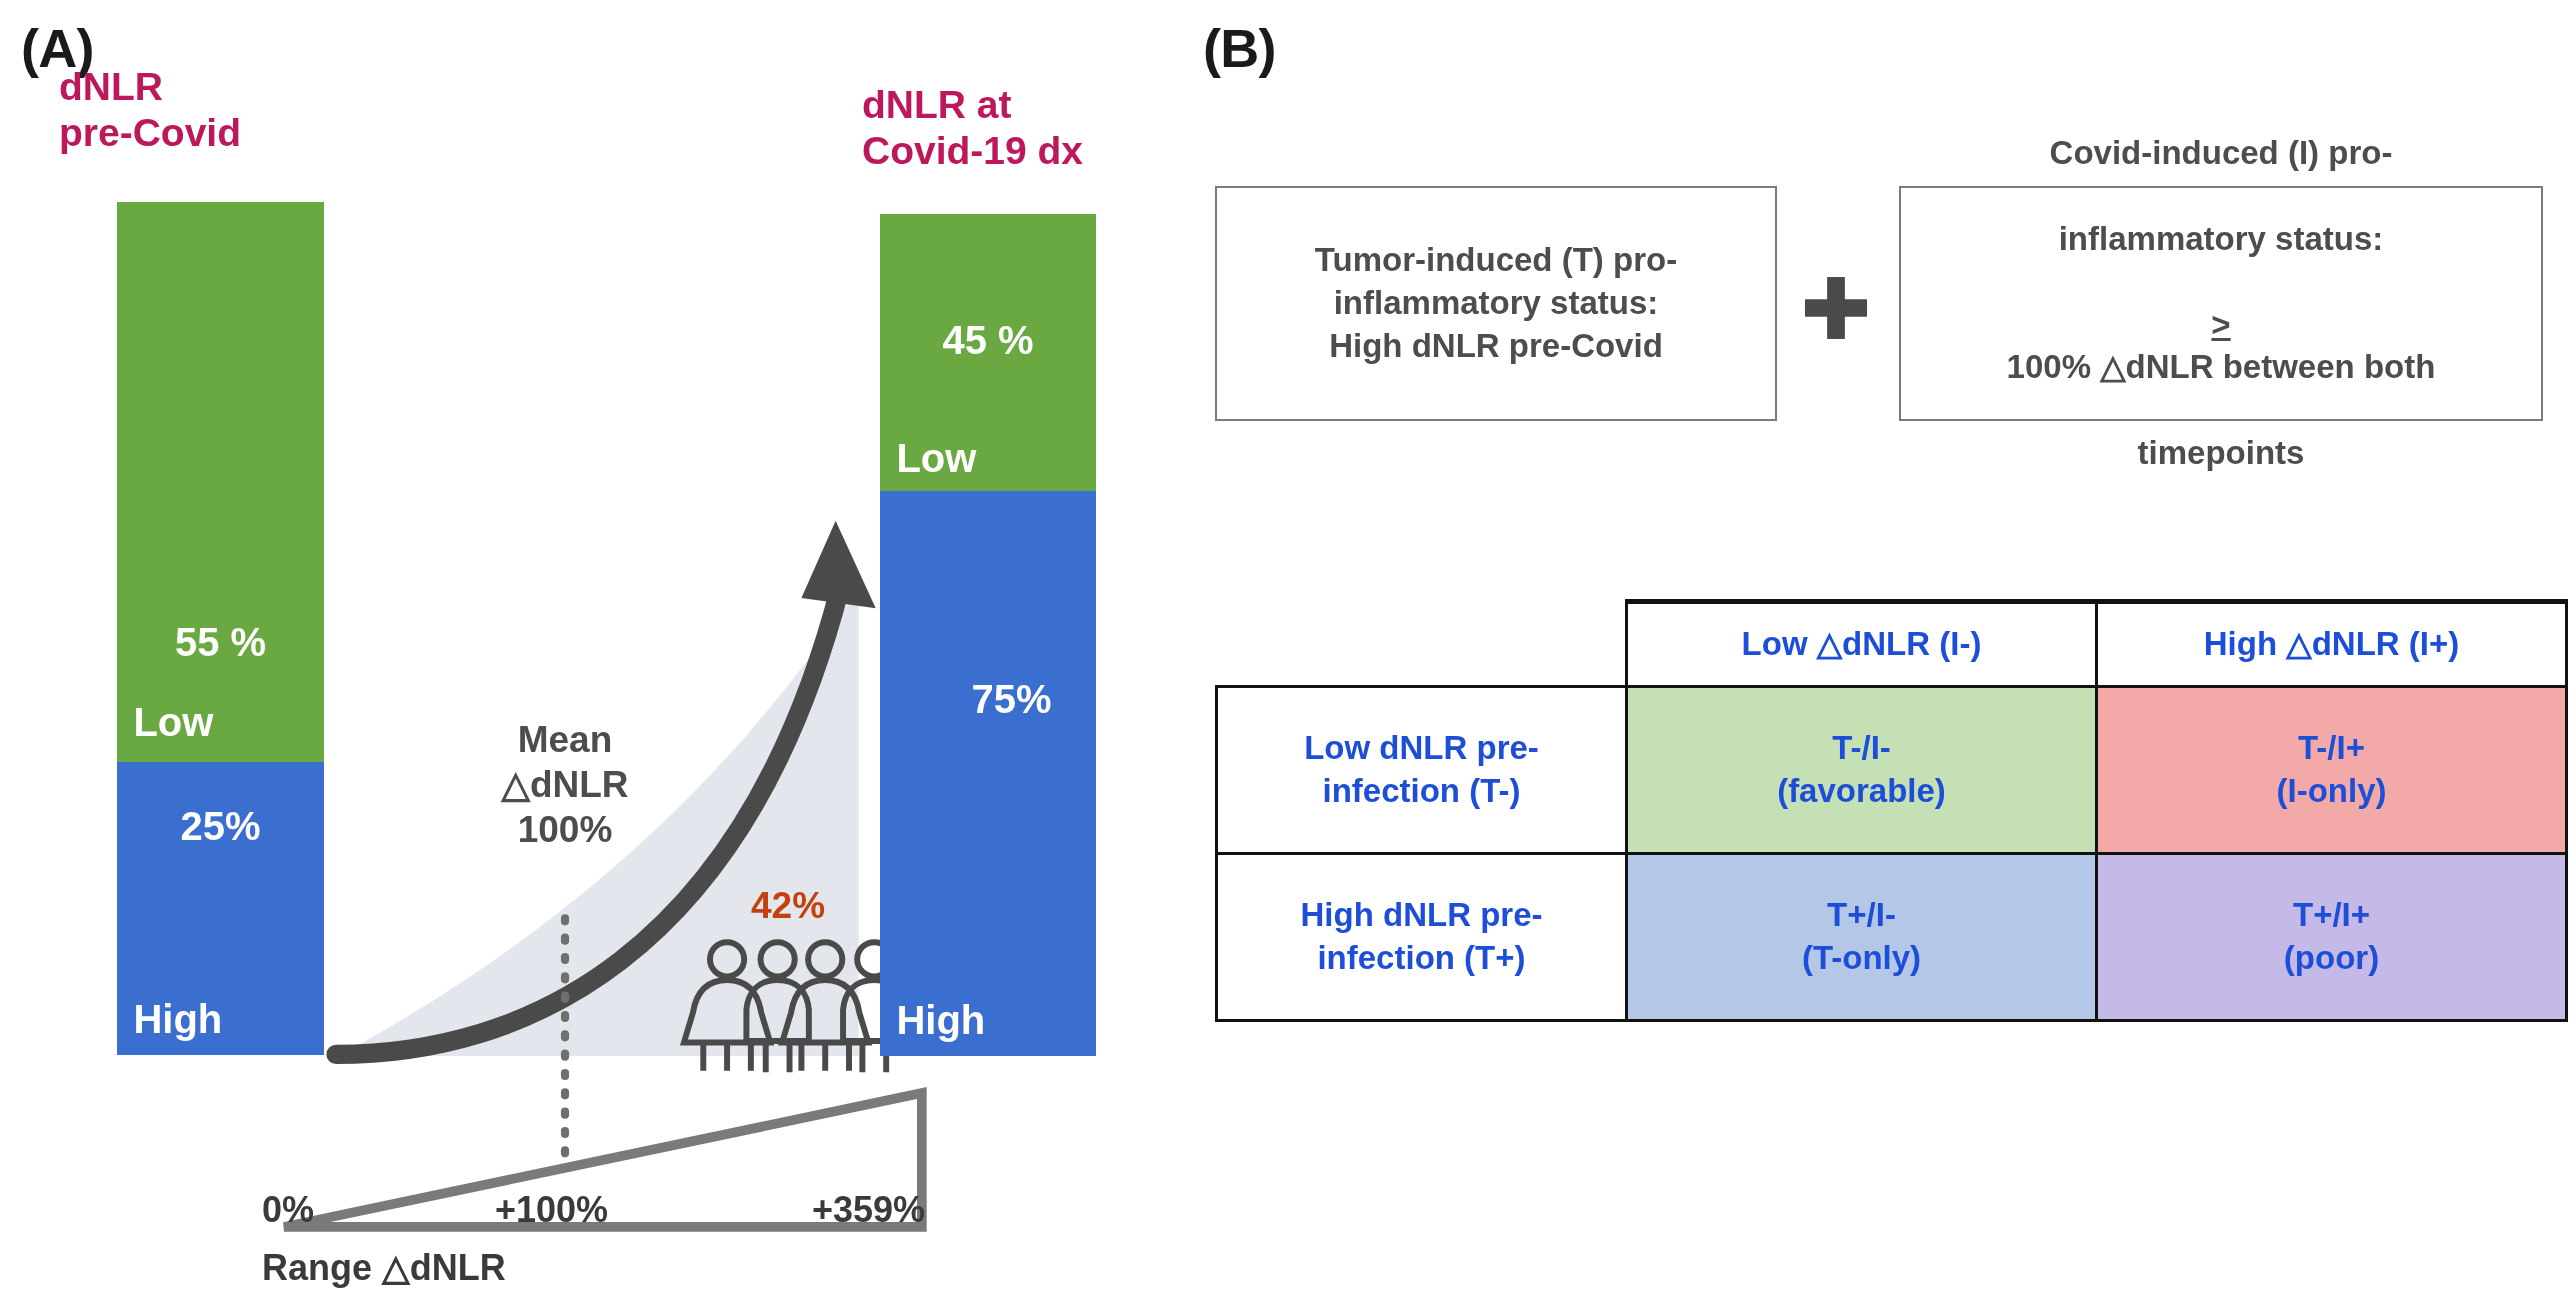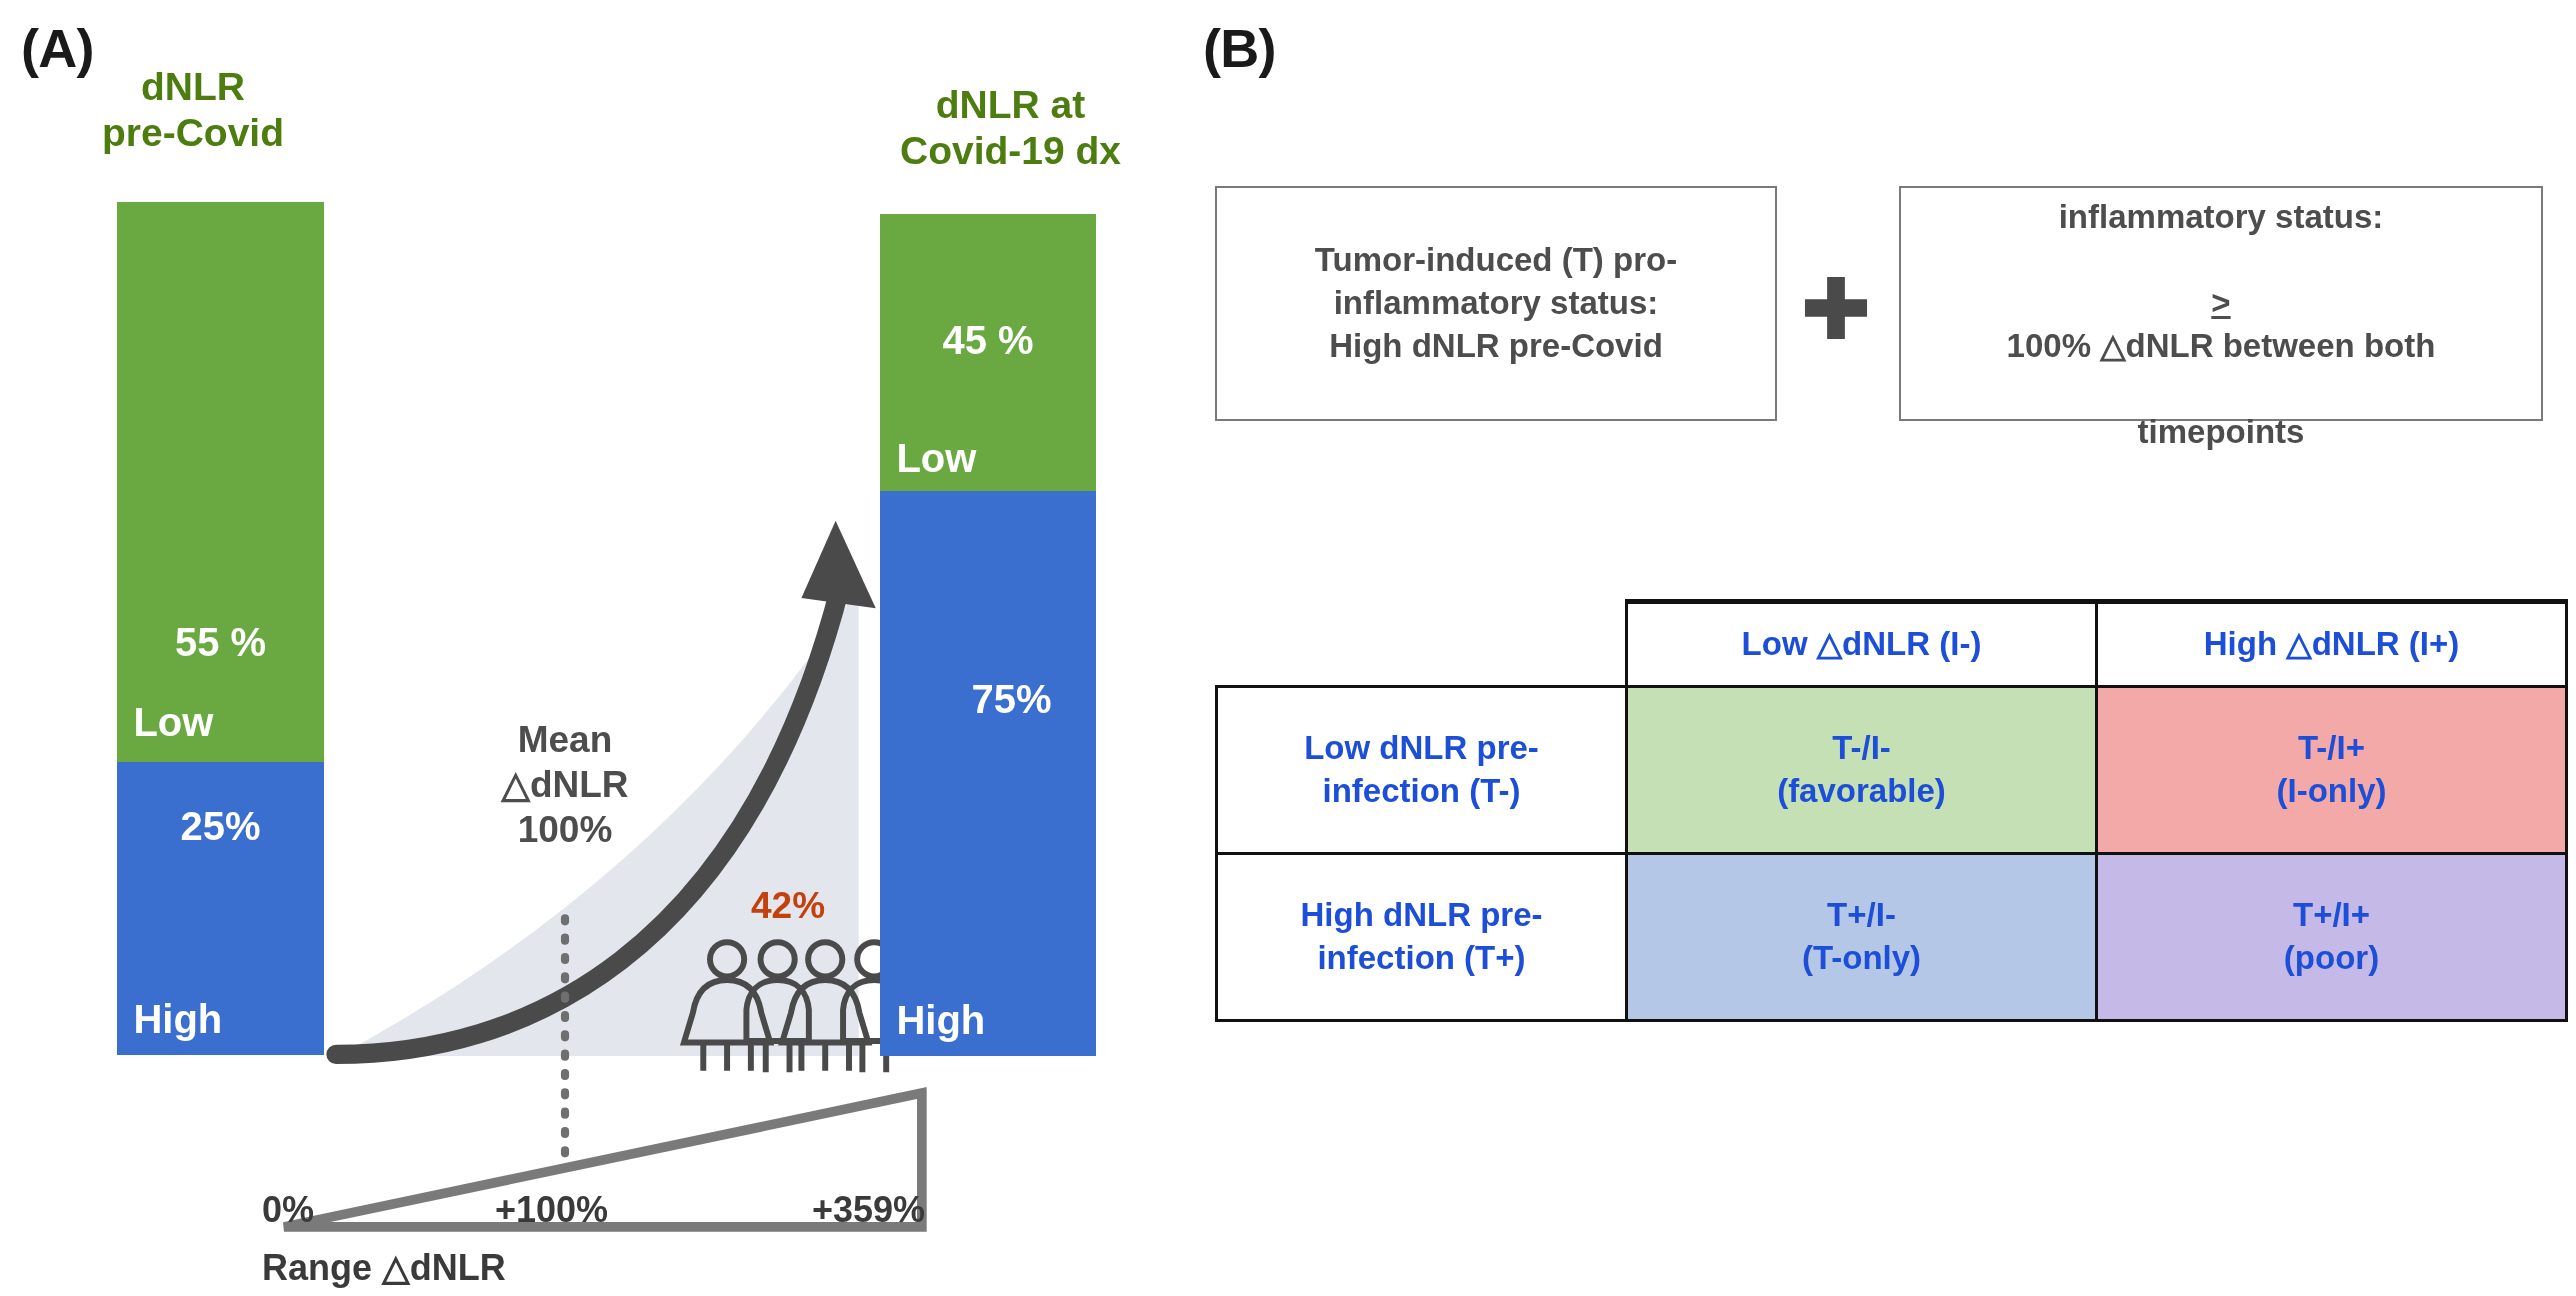--- a/index.html
+++ b/index.html
@@ -26,22 +26,22 @@
     font-weight: bold;
     color: #1a1a1a;
     letter-spacing: -0.7px;
     line-height: 1;
   }
 
   
   .bar-title {
     font-size: 39px;
     font-weight: bold;
-    color: #4d7c0f;
-    text-align: center;
+    color: #be185d;
+    text-align: left;
     line-height: 1.18;
     white-space: pre-line;
   }
   .bar {
     position: absolute;
     display: flex;
     flex-direction: column;
   }
   .seg {
     position: relative;
@@ -242,21 +242,21 @@
 High dNLR pre-Covid</span>
   </div>
 
   <div class="abs plus-sign" style="left:1802px; top:274px;">
     <svg width="68" height="68" viewBox="0 0 92 92" aria-hidden="true">
       <path d="M34 4 H58 V34 H88 V58 H58 V88 H34 V58 H4 V34 H34 Z" fill="#4a4a4a"></path>
     </svg>
   </div>
 
   <div class="def-box" style="left:1899px; top:186px; width:644px; height:235px;">
-    <span><br><span>inflammatory status:</span><br><span class="u-ge">&gt;</span><span>100% △dNLR between both</span><br><span>timepoints</span></span>
+    <span><span>Covid-induced (I) pro-</span><br><span>inflammatory status:</span><br><span class="u-ge">&gt;</span><span>100% △dNLR between both</span><br><span>timepoints</span></span>
   </div>
 
   <table class="matrix" style="left:1215px; top:599px; width:1350px;">
     <colgroup>
       <col style="width:410px">
       <col style="width:470px">
       <col style="width:470px">
     </colgroup>
     <tbody>
         <tr>

